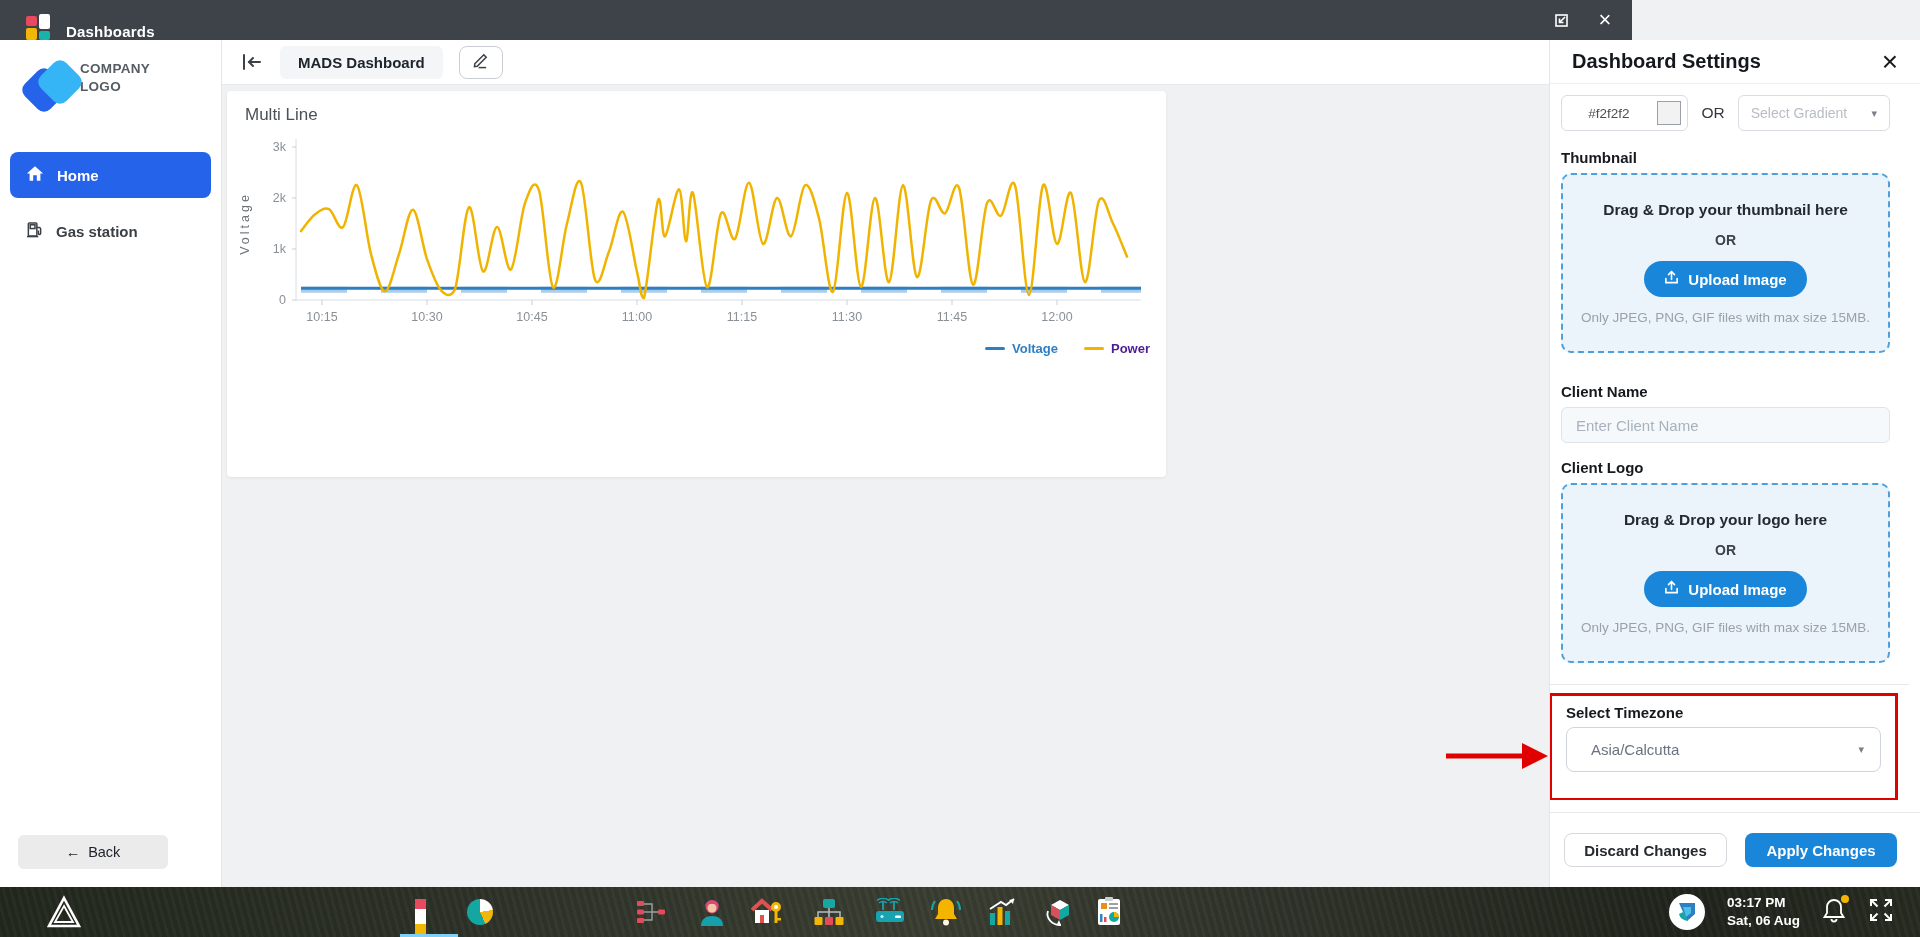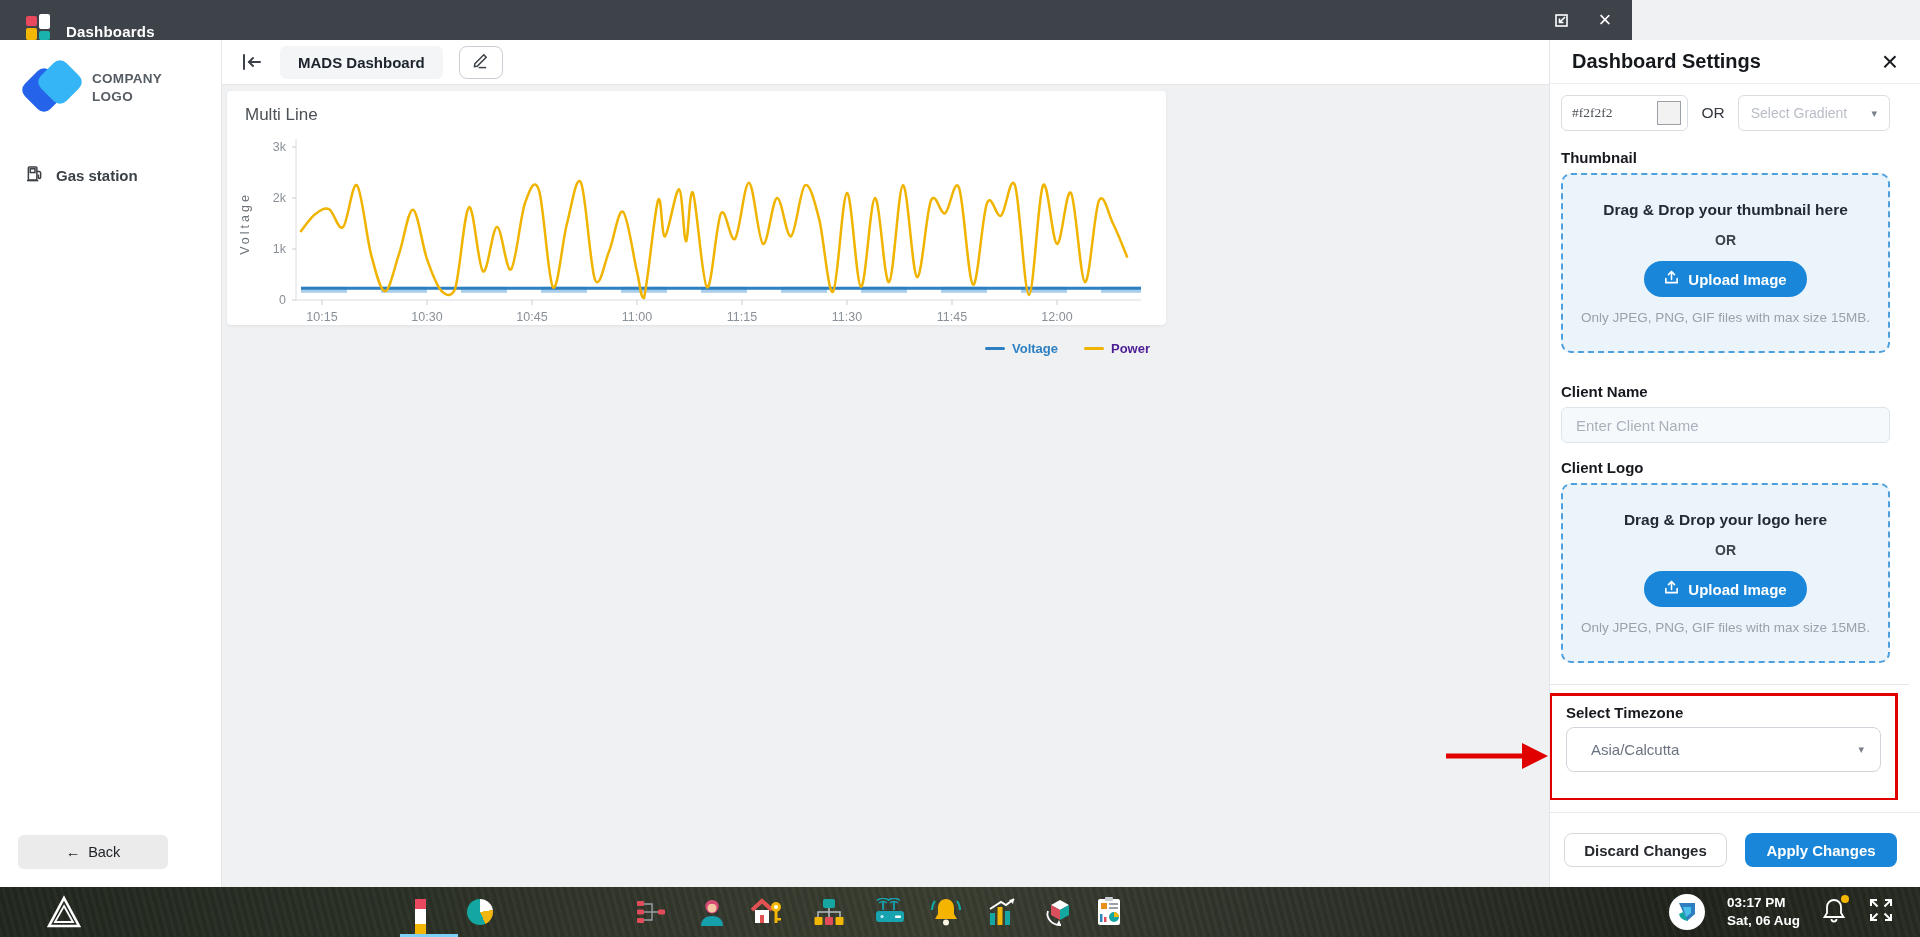--- a/index.html
+++ b/index.html
@@ -13,58 +13,58 @@
   .sq-white  { left:13px; top:0;  width:11px; height:15px; background:#ffffff; }
   .sq-yellow { left:0;  top:14px; width:11px; height:12px; background:#f2b705; }
   .sq-teal   { left:13px; top:17px; width:11px; height:9px; background:#18b3ab; }
   .tb-title { color:#fff; font-size:15px; font-weight:700; margin-left:14px; letter-spacing:.2px; }
   .tb-right { position:absolute; right:14px; top:0; height:40px; display:flex; align-items:center; gap:18px; }
   .tb-btn { width:26px; height:26px; display:flex; align-items:center; justify-content:center; cursor:pointer; color:#fff; }
   .tb-close { font-size:22px; line-height:1; color:#fff; }
 
   
   .sidebar { position:absolute; left:0; top:40px; width:222px; height:847px; background:#fff; border-right:1px solid #e4e6e8; z-index:5; }
-  .brand { display:flex; align-items:center; gap:12px; padding:20px 0 0 24px; }
+  .brand { display:flex; gap:0; padding:20px 0 0 24px; }
   .diamonds { position:relative; width:56px; height:56px; }
   .diamonds div { position:absolute; width:36px; height:36px; border-radius:9px; transform:rotate(45deg); }
   .d-back  { left:2px;  top:12px; background:#2563eb; }
   .d-front { left:18px; top:4px;  background:#35b5f5; }
   .brand-text { font-size:13.5px; font-weight:600; color:#565c63; line-height:1.35; letter-spacing:.3px; }
   .nav { margin-top:36px; }
   .nav-item { display:flex; align-items:center; gap:13px; height:46px; margin:0 10px 10px 10px; padding-left:16px; border-radius:8px; font-size:15px; cursor:pointer; }
   .nav-item.active { background:#2563eb; color:#fff; font-weight:700; }
   .nav-item.plain  { color:#3b4046; font-weight:600; }
   .back-btn { position:absolute; left:18px; bottom:18px; width:150px; height:34px; background:#ebebec; border:none; border-radius:6px; font-size:14.5px; color:#1d2127; font-family:inherit; cursor:pointer; display:flex; align-items:center; justify-content:center; gap:8px; }
 
   
   .main { position:absolute; left:222px; top:40px; width:1327px; height:847px; background:#f0f1f2; }
   .toolbar { height:45px; background:#fff; border-bottom:1px solid #e6e8ea; display:flex; align-items:center; padding-left:18px; gap:16px; }
   .collapse-btn { width:24px; height:24px; display:flex; align-items:center; justify-content:center; cursor:pointer; }
   .chip { background:#f4f5f7; border-radius:6px; height:33px; display:flex; align-items:center; padding:0 18px; font-size:15px; font-weight:600; color:#1c232b; cursor:pointer; }
   .edit-btn { width:44px; height:33px; background:#fff; border:1.5px solid #c9ced4; border-radius:8px; display:flex; align-items:center; justify-content:center; cursor:pointer; }
 
-  .card { position:absolute; left:5px; top:51px; width:939px; height:234px; background:#fff; border-radius:4px; box-shadow:0 1px 3px rgba(0,0,0,.07); }
+  .card { position:absolute; left:5px; top:51px; width:939px; height:386px; background:#fff; border-radius:4px; box-shadow:0 1px 3px rgba(0,0,0,.07); }
   .card-title { font-size:17px; font-weight:500; color:#4b5157; padding:14px 0 0 18px; }
   #chart-svg { display:block; margin-top:2px; }
   #chart-svg text.tick { font-size:12.5px; fill:#8a9097; font-family:"Liberation Sans",sans-serif; }
   #chart-svg text.ylab { font-size:12.5px; fill:#6c7278; letter-spacing:3px; font-family:"Liberation Sans",sans-serif; }
   .legend { display:flex; justify-content:flex-end; gap:26px; margin:2px 16px 0 0; }
   .lg-item { display:flex; align-items:center; gap:7px; cursor:pointer; }
   .lg-dash { width:20px; height:3px; border-radius:2px; display:inline-block; }
   .lg-txt { font-size:13px; font-weight:700; }
 
   
   .settings { position:absolute; right:0; top:40px; width:371px; height:847px; background:#fff; border-left:1px solid #e3e5e8; z-index:10; }
   .set-header { height:44px; display:flex; align-items:center; justify-content:space-between; padding:0 22px 0 22px; border-bottom:1px solid #eceef0; }
   .set-title { font-size:20px; font-weight:700; color:#15181c; }
   .set-close { font-size:28px; color:#15181c; cursor:pointer; line-height:1; font-weight:400; }
   .set-body { position:relative; height:716px; padding:0 30px 0 11px; overflow:hidden; }
   .row-color { display:flex; align-items:center; gap:13px; margin-top:11px; }
   .color-input { width:129px; height:36px; border:1px solid #d9dde2; border-radius:6px; display:flex; align-items:center; padding:0 6px 0 10px; gap:6px; background:#fff; }
-  .color-input input { border:none; outline:none; width:74px; font-size:13.5px; color:#4b5157; font-family:Liberation Serif, serif; background:transparent; }
+  .color-input input { border:none; outline:none; width:74px; font-size:13.5px; color:#4b5157; font-family:Liberation Sans, sans-serif; background:transparent;text-align:center; }
   .swatch { width:24px; height:24px; background:#f2f2f2; border:1px solid #9aa0a6; margin-left:auto; cursor:pointer; }
   .or-mid { font-size:15.5px; color:#33383e; }
   .gradient-select { width:154px; height:36px; border:1px solid #d9dde2; border-radius:6px; display:flex; align-items:center; justify-content:space-between; padding:0 12px; cursor:pointer; }
   .gradient-select span.ph { font-size:14px; color:#b8bdc6; }
   .chev { font-size:11px; color:#7a8089; }
   .set-label { font-size:15px; font-weight:700; color:#16191d; }
   .lbl-thumb { margin-top:18px; }
   .dropzone { margin-top:7px; height:180px; background:#ecf4fb; border:2px dashed #4da0dd; border-radius:10px; display:flex; flex-direction:column; align-items:center; justify-content:center; gap:13px; cursor:pointer; }
   .dz-title { font-size:15.5px; font-weight:700; color:#232a33; }
   .dz-or { font-size:14px; font-weight:600; color:#3c4248; }
@@ -124,20 +124,28 @@
     <div class="diamonds">
         <div class="d-back"></div>
         <div class="d-front"></div>
       </div>
     <div class="brand-text">
       <div>COMPANY</div>
       <div>LOGO</div>
     </div>
   </div>
   <nav class="nav">
+    <div class="nav-item active">
+      <span>
+        <svg width="18" height="17" viewBox="0 0 20 18">
+            <path d="M10 1 L19 9 H16 V17 H12 V11 H8 V17 H4 V9 H1 Z" fill="#fff"></path>
+          </svg>
+      </span>
+      <span>Home</span>
+    </div>
     <div class="nav-item plain">
       <span>
         <svg width="17" height="17" viewBox="0 0 18 18" fill="none" stroke="#3b4046" stroke-width="1.6">
             <rect x="2.5" y="2" width="9" height="14" rx="1"></rect>
             <rect x="4.5" y="4" width="5" height="4"></rect>
             <path d="M11.5 7 h2.5 a1.5 1.5 0 0 1 1.5 1.5 V13 a1.2 1.2 0 0 1 -2.4 0 V10"></path>
             <path d="M1 16.5 h12"></path>
           </svg>
       </span>
       <span>Gas station</span>

